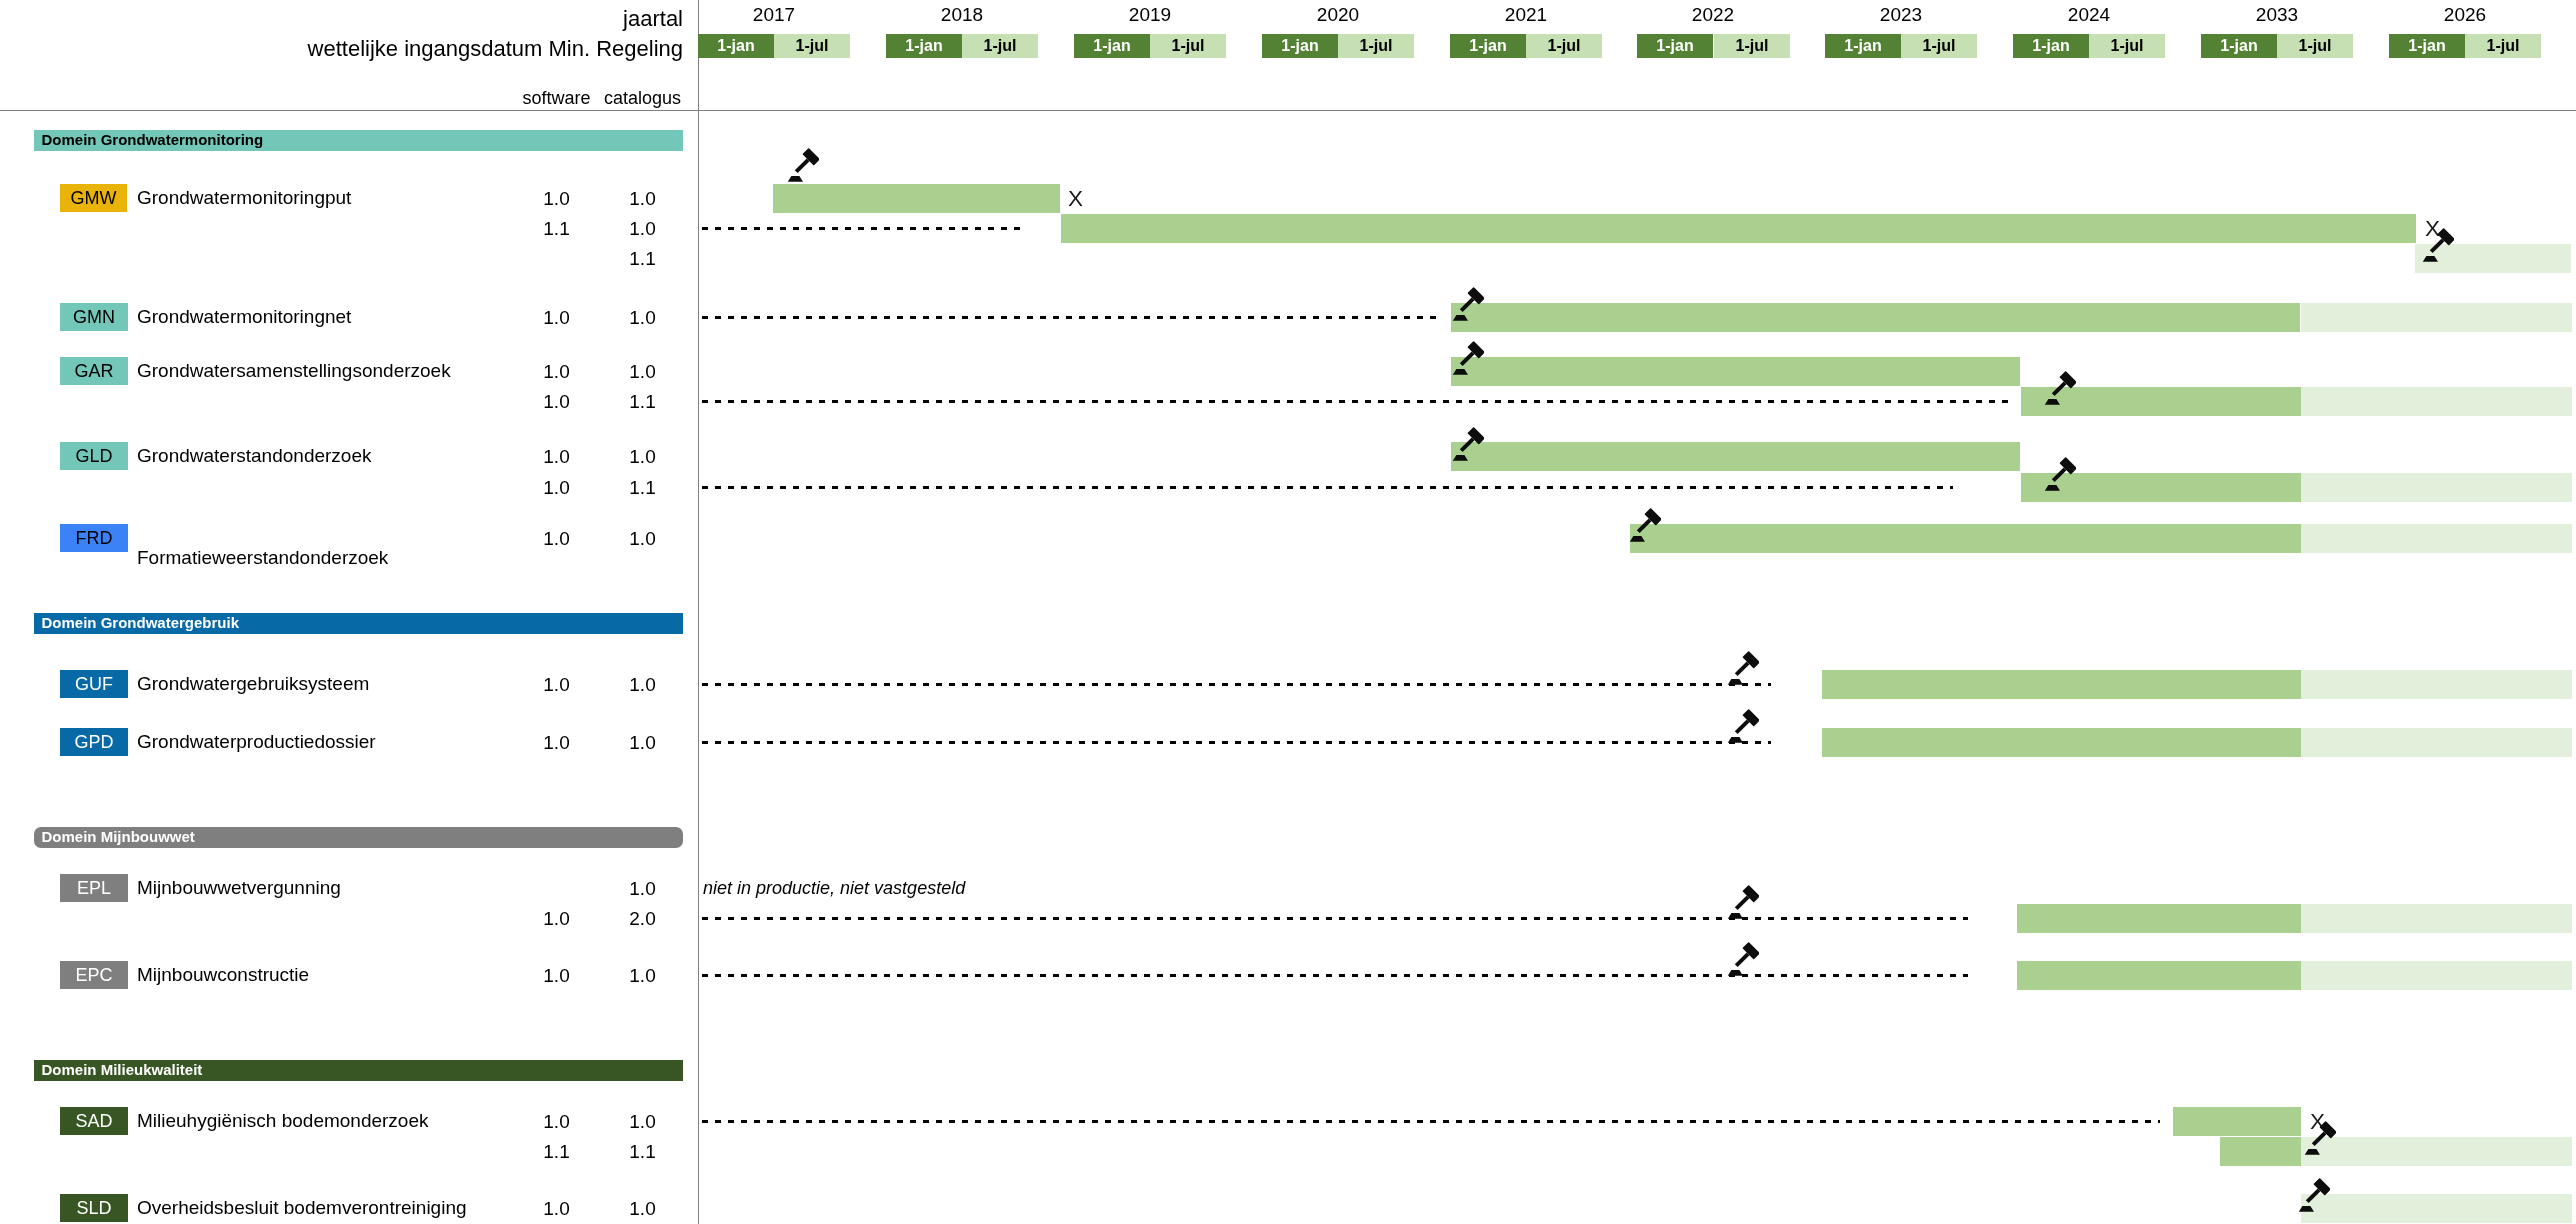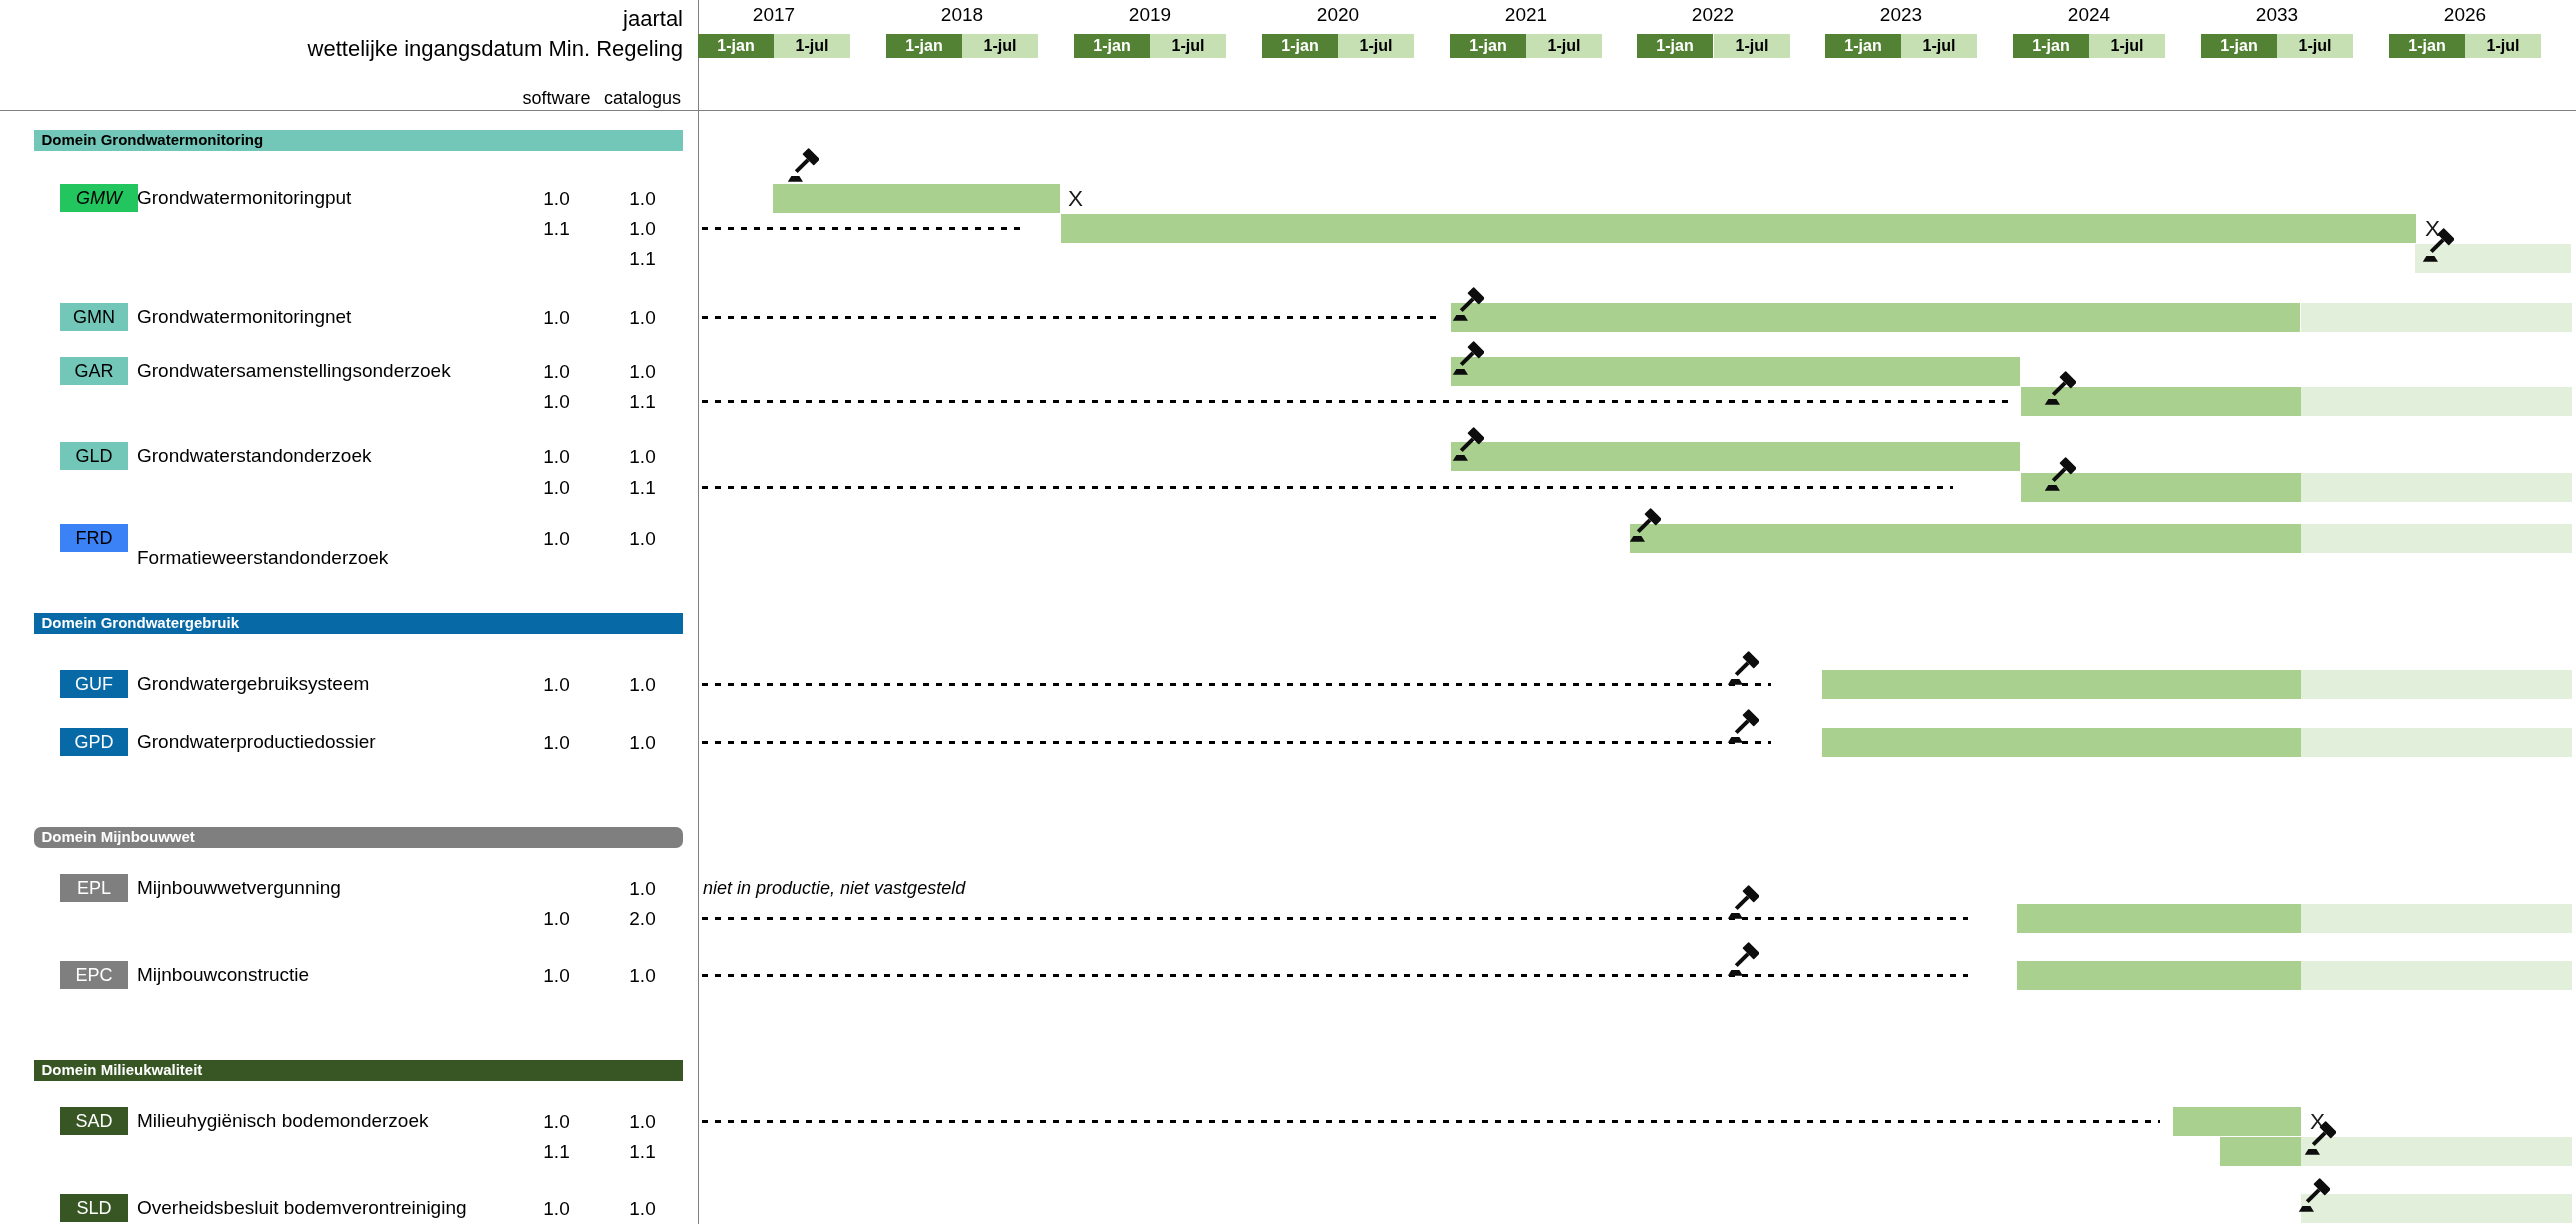--- a/index.html
+++ b/index.html
@@ -72,21 +72,21 @@
       <div class="abs year-label" style="left: 2013px; top: 3.8px; width: 152px;">2024</div>
       <div class="abs half-cell" style="left: 2013px; top: 34px; width: 76px; height: 24.4px; line-height: 24.4px; background: rgb(84, 130, 53); color: rgb(255, 255, 255);">1-jan</div>
       <div class="abs half-cell" style="left: 2089px; top: 34px; width: 76px; height: 24.4px; line-height: 24.4px; background: rgb(198, 224, 180); color: rgb(0, 0, 0);">1-jul</div>
       <div class="abs year-label" style="left: 2201px; top: 3.8px; width: 152px;">2033</div>
       <div class="abs half-cell" style="left: 2201px; top: 34px; width: 76px; height: 24.4px; line-height: 24.4px; background: rgb(84, 130, 53); color: rgb(255, 255, 255);">1-jan</div>
       <div class="abs half-cell" style="left: 2277px; top: 34px; width: 76px; height: 24.4px; line-height: 24.4px; background: rgb(198, 224, 180); color: rgb(0, 0, 0);">1-jul</div>
       <div class="abs year-label" style="left: 2389px; top: 3.8px; width: 152px;">2026</div>
       <div class="abs half-cell" style="left: 2389px; top: 34px; width: 76px; height: 24.4px; line-height: 24.4px; background: rgb(84, 130, 53); color: rgb(255, 255, 255);">1-jan</div>
       <div class="abs half-cell" style="left: 2465px; top: 34px; width: 76px; height: 24.4px; line-height: 24.4px; background: rgb(198, 224, 180); color: rgb(0, 0, 0);">1-jul</div>
       <div class="abs section-band" style="left: 34px; top: 130px; width: 649px; height: 20.7px; background: rgb(114, 199, 184); color: #000000;">Domein Grondwatermonitoring</div>
-      <div class="abs badge" style="left: 60px; top: 184px; width: 78px; height: 28px; background: #22c55e; color: rgb(0, 0, 0); font-style: italic;">GMW</div>
+      <div class="abs badge" style="left: 60px; top: 184px; width: 67px; height: 28px; background: #eab308; color: rgb(0, 0, 0);">GMW</div>
       <div class="abs prod-name" style="left: 137px; top: 184px; height: 28px;">Grondwatermonitoringput</div>
       <div class="abs ver" style="left: 500px; top: 184px; width: 113px;">1.0</div>
       <div class="abs ver" style="left: 586px; top: 184px; width: 113px;">1.0</div>
       <div class="abs bar" style="left: 773px; top: 184px; width: 287px; background: rgb(169, 208, 142);"></div>
       <div class="abs xmark" style="left: 1068px; top: 184px; color: rgb(26, 26, 26);">X</div>
       <div style="position: absolute; left: 787px; top: 147px; width: 32px; height: 39px;">
         <svg class="gavel" width="32" height="39" viewBox="0 0 40 44" fill="#0d0d0d">
           <use href="#gavel-shape"></use>
         </svg>
       </div>

